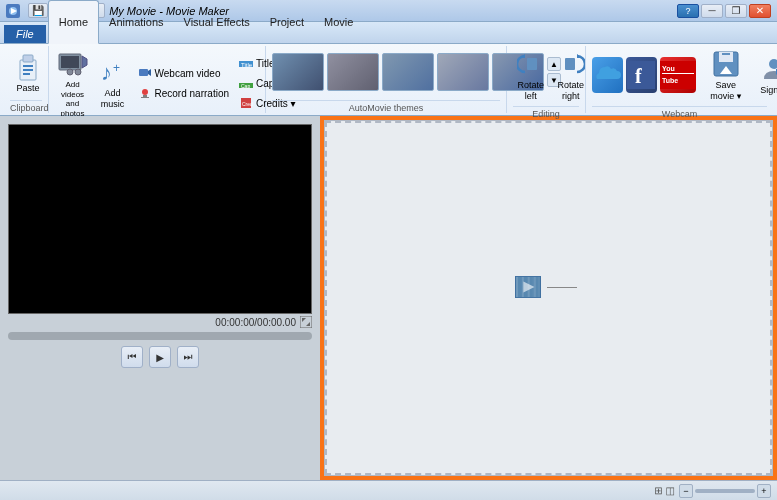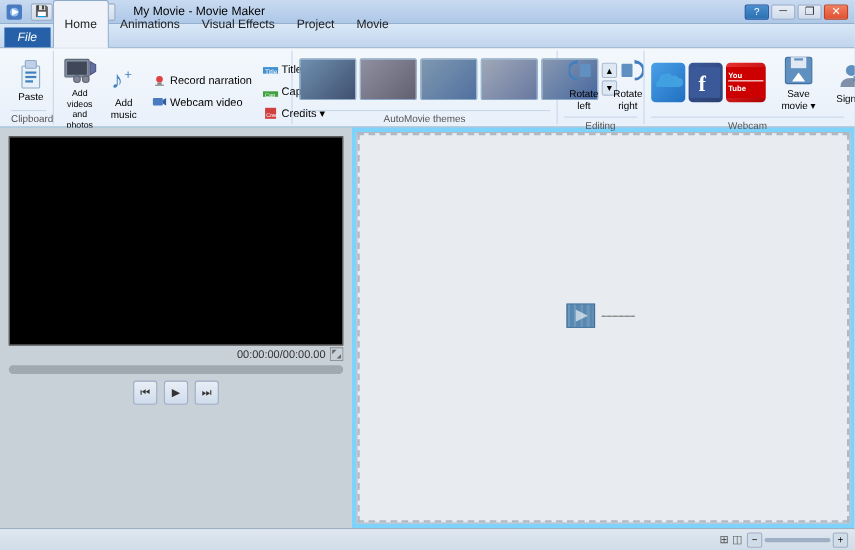--- a/index.html
+++ b/index.html
@@ -152,21 +152,21 @@
       color: white;
     }
     .share-icon-btn.skydrive { background: linear-gradient(135deg, #4aa0e8, #2070c0); }
     .share-icon-btn.facebook { background: linear-gradient(135deg, #3b5998, #2a4070); }
     .share-icon-btn.youtube { background: linear-gradient(135deg, #e83030, #b00000); }
 
     
     .main-area {
       display: flex;
       height: calc(500px - 22px - 22px - 72px - 20px);
-      background: #7dd3fc;
+      background: #f97316;
     }
 
     
     .preview-panel {
       width: 320px;
       background: #c8d0d8;
       display: flex;
       flex-direction: column;
       padding: 8px;
       flex-shrink: 0;
@@ -319,21 +319,21 @@
           <circle cx="5" cy="5" r="4" fill="#90c0f0"></circle>
           <polygon points="3,2 9,5 3,8" fill="white"></polygon>
         </svg>
     </div>
     <div class="title-bar-quick">
       <span>💾</span>
       <span>↩</span>
       <span>↪</span>
       <span>▼</span>
     </div>
-    <span style="margin-left:12px;">My Movie - Movie Maker</span>
+    <span style="margin-left:0;font-style:italic;">My Movie - Movie Maker</span>
   </div>
   <div class="title-bar-controls">
     <div class="title-bar-btn help">?</div>
     <div class="title-bar-btn">─</div>
     <div class="title-bar-btn">❐</div>
     <div class="title-bar-btn close">✕</div>
   </div>
 </div>
 
 <div class="ribbon-tabs">
@@ -385,35 +385,35 @@
             <text x="2" y="22" font-size="22" fill="#4080c0">♪</text>
             <text x="14" y="14" font-size="12" fill="#4080c0">+</text>
           </svg>
         </div>
         <div class="btn-label">Add<br>music</div>
       </div>
       <div class="ribbon-col">
         <div class="ribbon-btn-small">
           <div class="icon-sm">
             <svg width="14" height="12" viewBox="0 0 14 12">
+                <rect x="1" y="2" width="9" height="7" rx="1" fill="#4a7abf"></rect>
+                <polygon points="10,4 13,2 13,9 10,7" fill="#3060a0"></polygon>
+              </svg>
+          </div>
+          <span>Webcam video</span>
+        </div>
+        <div class="ribbon-btn-small">
+          <div class="icon-sm">
+            <svg width="14" height="12" viewBox="0 0 14 12">
                 <circle cx="7" cy="5" r="3" fill="#e04040"></circle>
                 <rect x="5" y="8" width="4" height="2" fill="#808080"></rect>
                 <rect x="3" y="10" width="8" height="1" fill="#808080"></rect>
               </svg>
           </div>
           <span>Record narration</span>
-        </div>
-        <div class="ribbon-btn-small">
-          <div class="icon-sm">
-            <svg width="14" height="12" viewBox="0 0 14 12">
-                <rect x="1" y="2" width="9" height="7" rx="1" fill="#4a7abf"></rect>
-                <polygon points="10,4 13,2 13,9 10,7" fill="#3060a0"></polygon>
-              </svg>
-          </div>
-          <span>Webcam video</span>
         </div>
       </div>
 
       <div class="ribbon-col">
         <div class="ribbon-btn-small">
           <div class="icon-sm">
             <svg width="14" height="12" viewBox="0 0 14 12">
                 <rect x="0" y="4" width="14" height="6" fill="#4090d0"></rect>
                 <text x="2" y="10" font-size="6" fill="white">Title</text>
               </svg>

